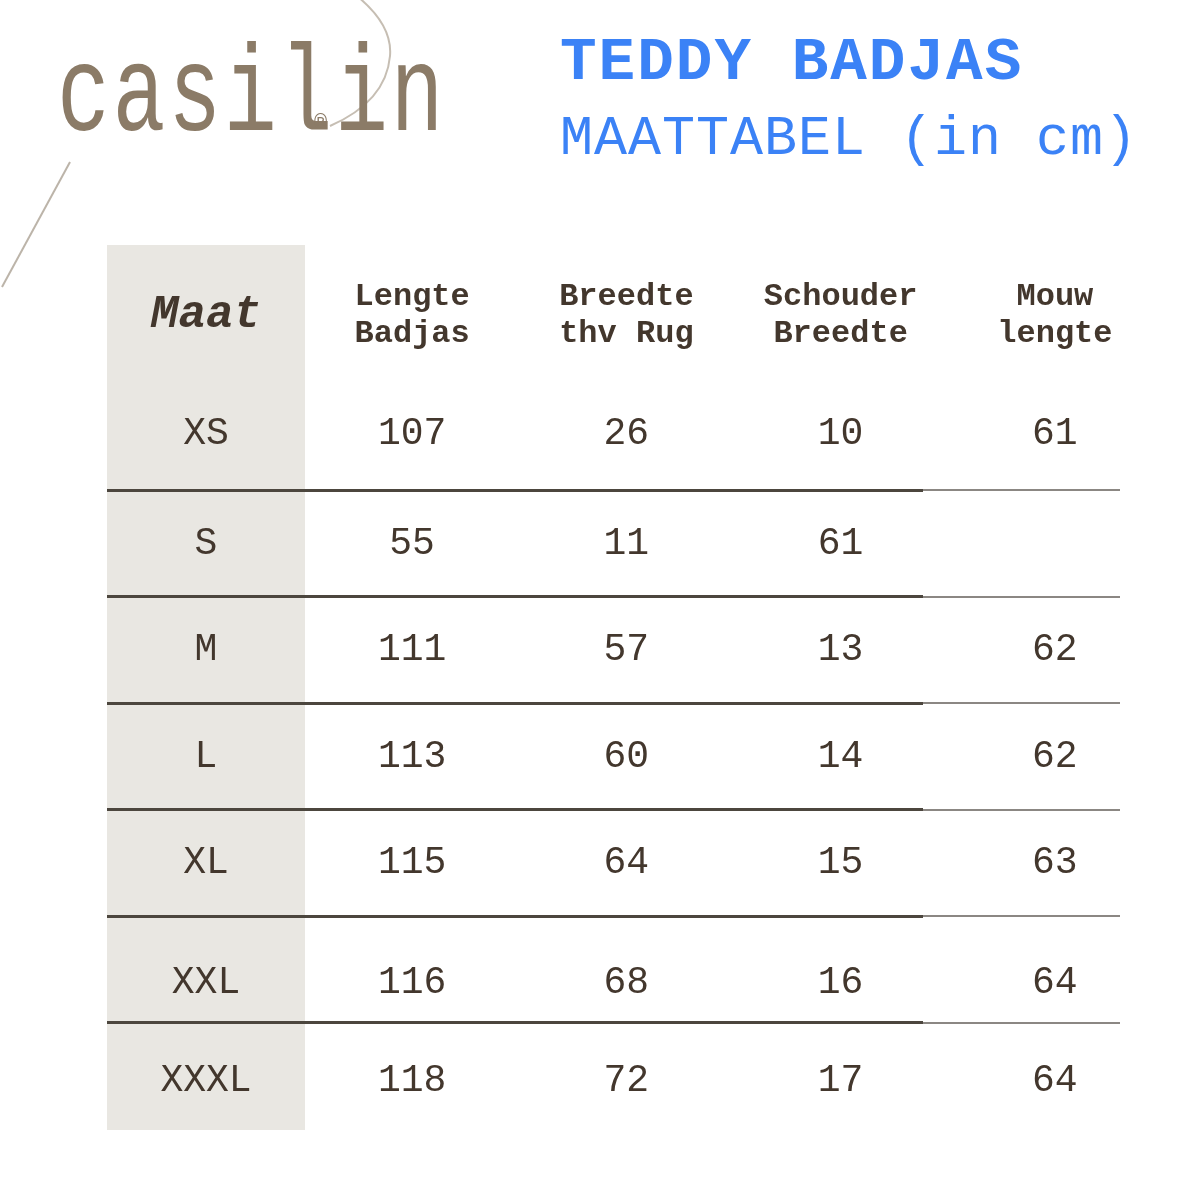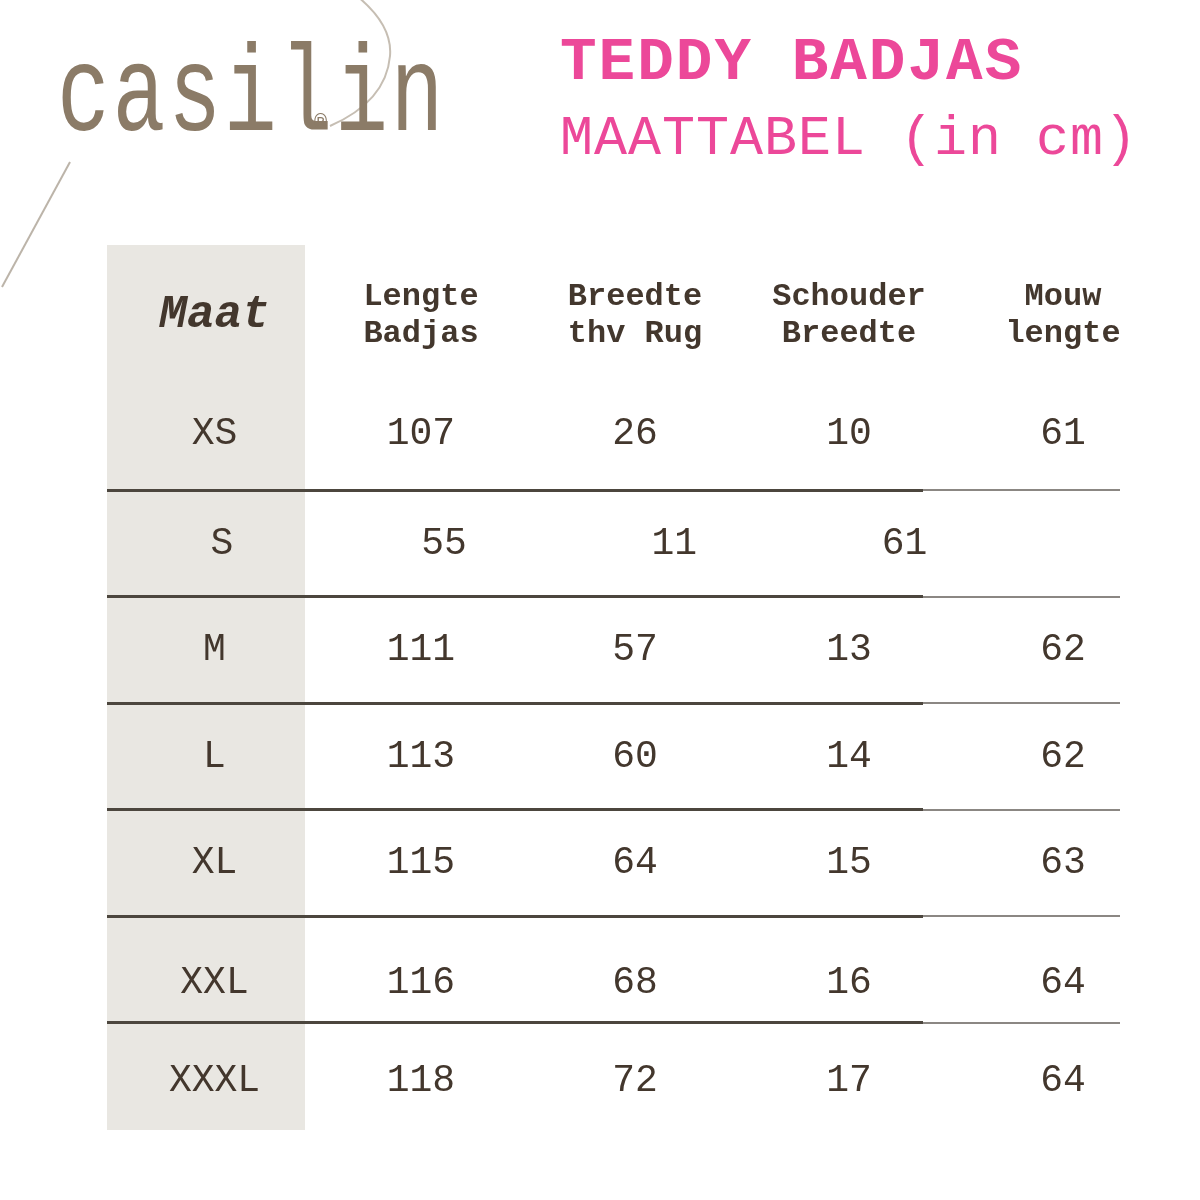--- a/index.html
+++ b/index.html
@@ -43,21 +43,21 @@
     top: 112px;
     font-size: 22px;
     color: #8b7b67;
   }
   
   .title-block {
     position: absolute;
     left: 560px;
     top: 24px;
     line-height: 77px;
-    color: #ec4899;
+    color: #3b82f6;
     white-space: nowrap;
   }
   .title-line1 {
     font-size: 61px;
     font-weight: 700;
     letter-spacing: 2px;
   }
   .title-line2 {
     font-size: 55px;
     font-weight: 400;
@@ -86,21 +86,20 @@
   .r-header { height: 140px; }
   .r-xs     { height: 105px; }
   .r-s, .r-m, .r-l, .r-xl, .r-xxl { height: 106.5px; }
   .r-xxxl   { height: 107.5px; }
   .cell {
     display: flex;
     flex-direction: column;
     align-items: center;
     justify-content: center;
     text-align: right;
-    margin-left: 16px;
   }
   .c-size { width: 198px; }
   .c-val  { width: 214.25px; }
   .maat-cell {
     font-size: 46px;
     font-weight: 700;
     font-style: italic;
   }
   .header-cell {
     font-size: 32px;

